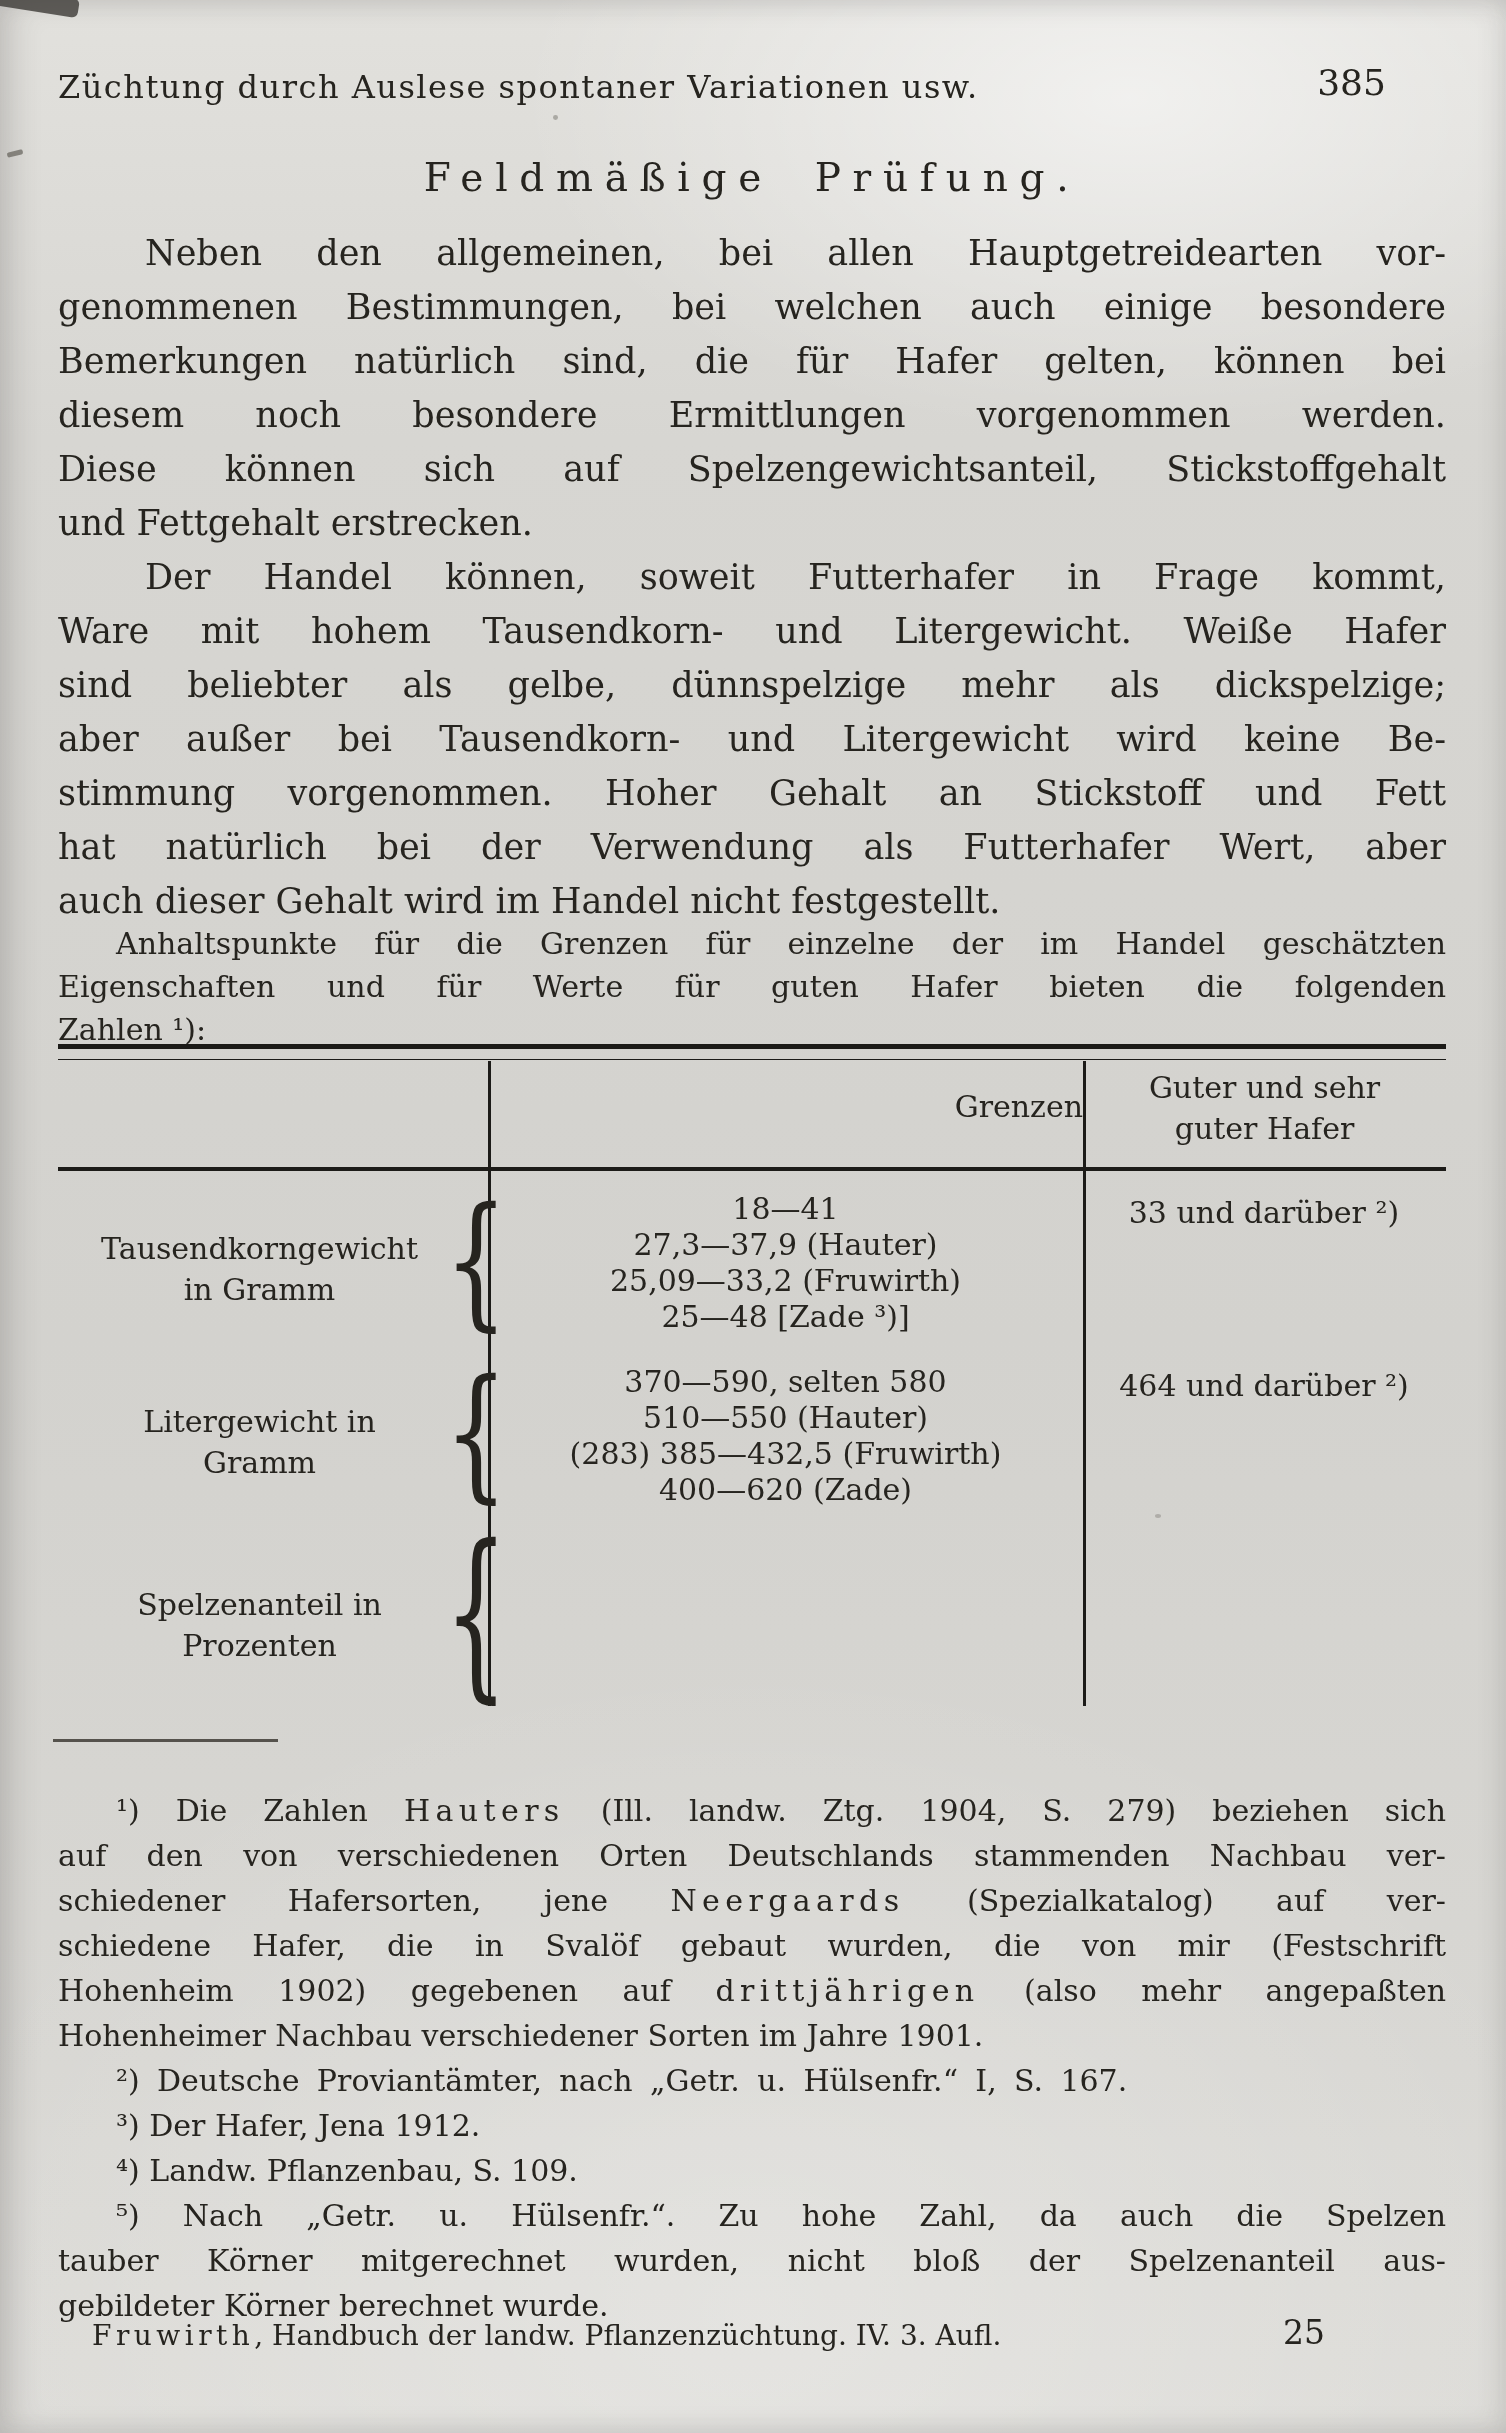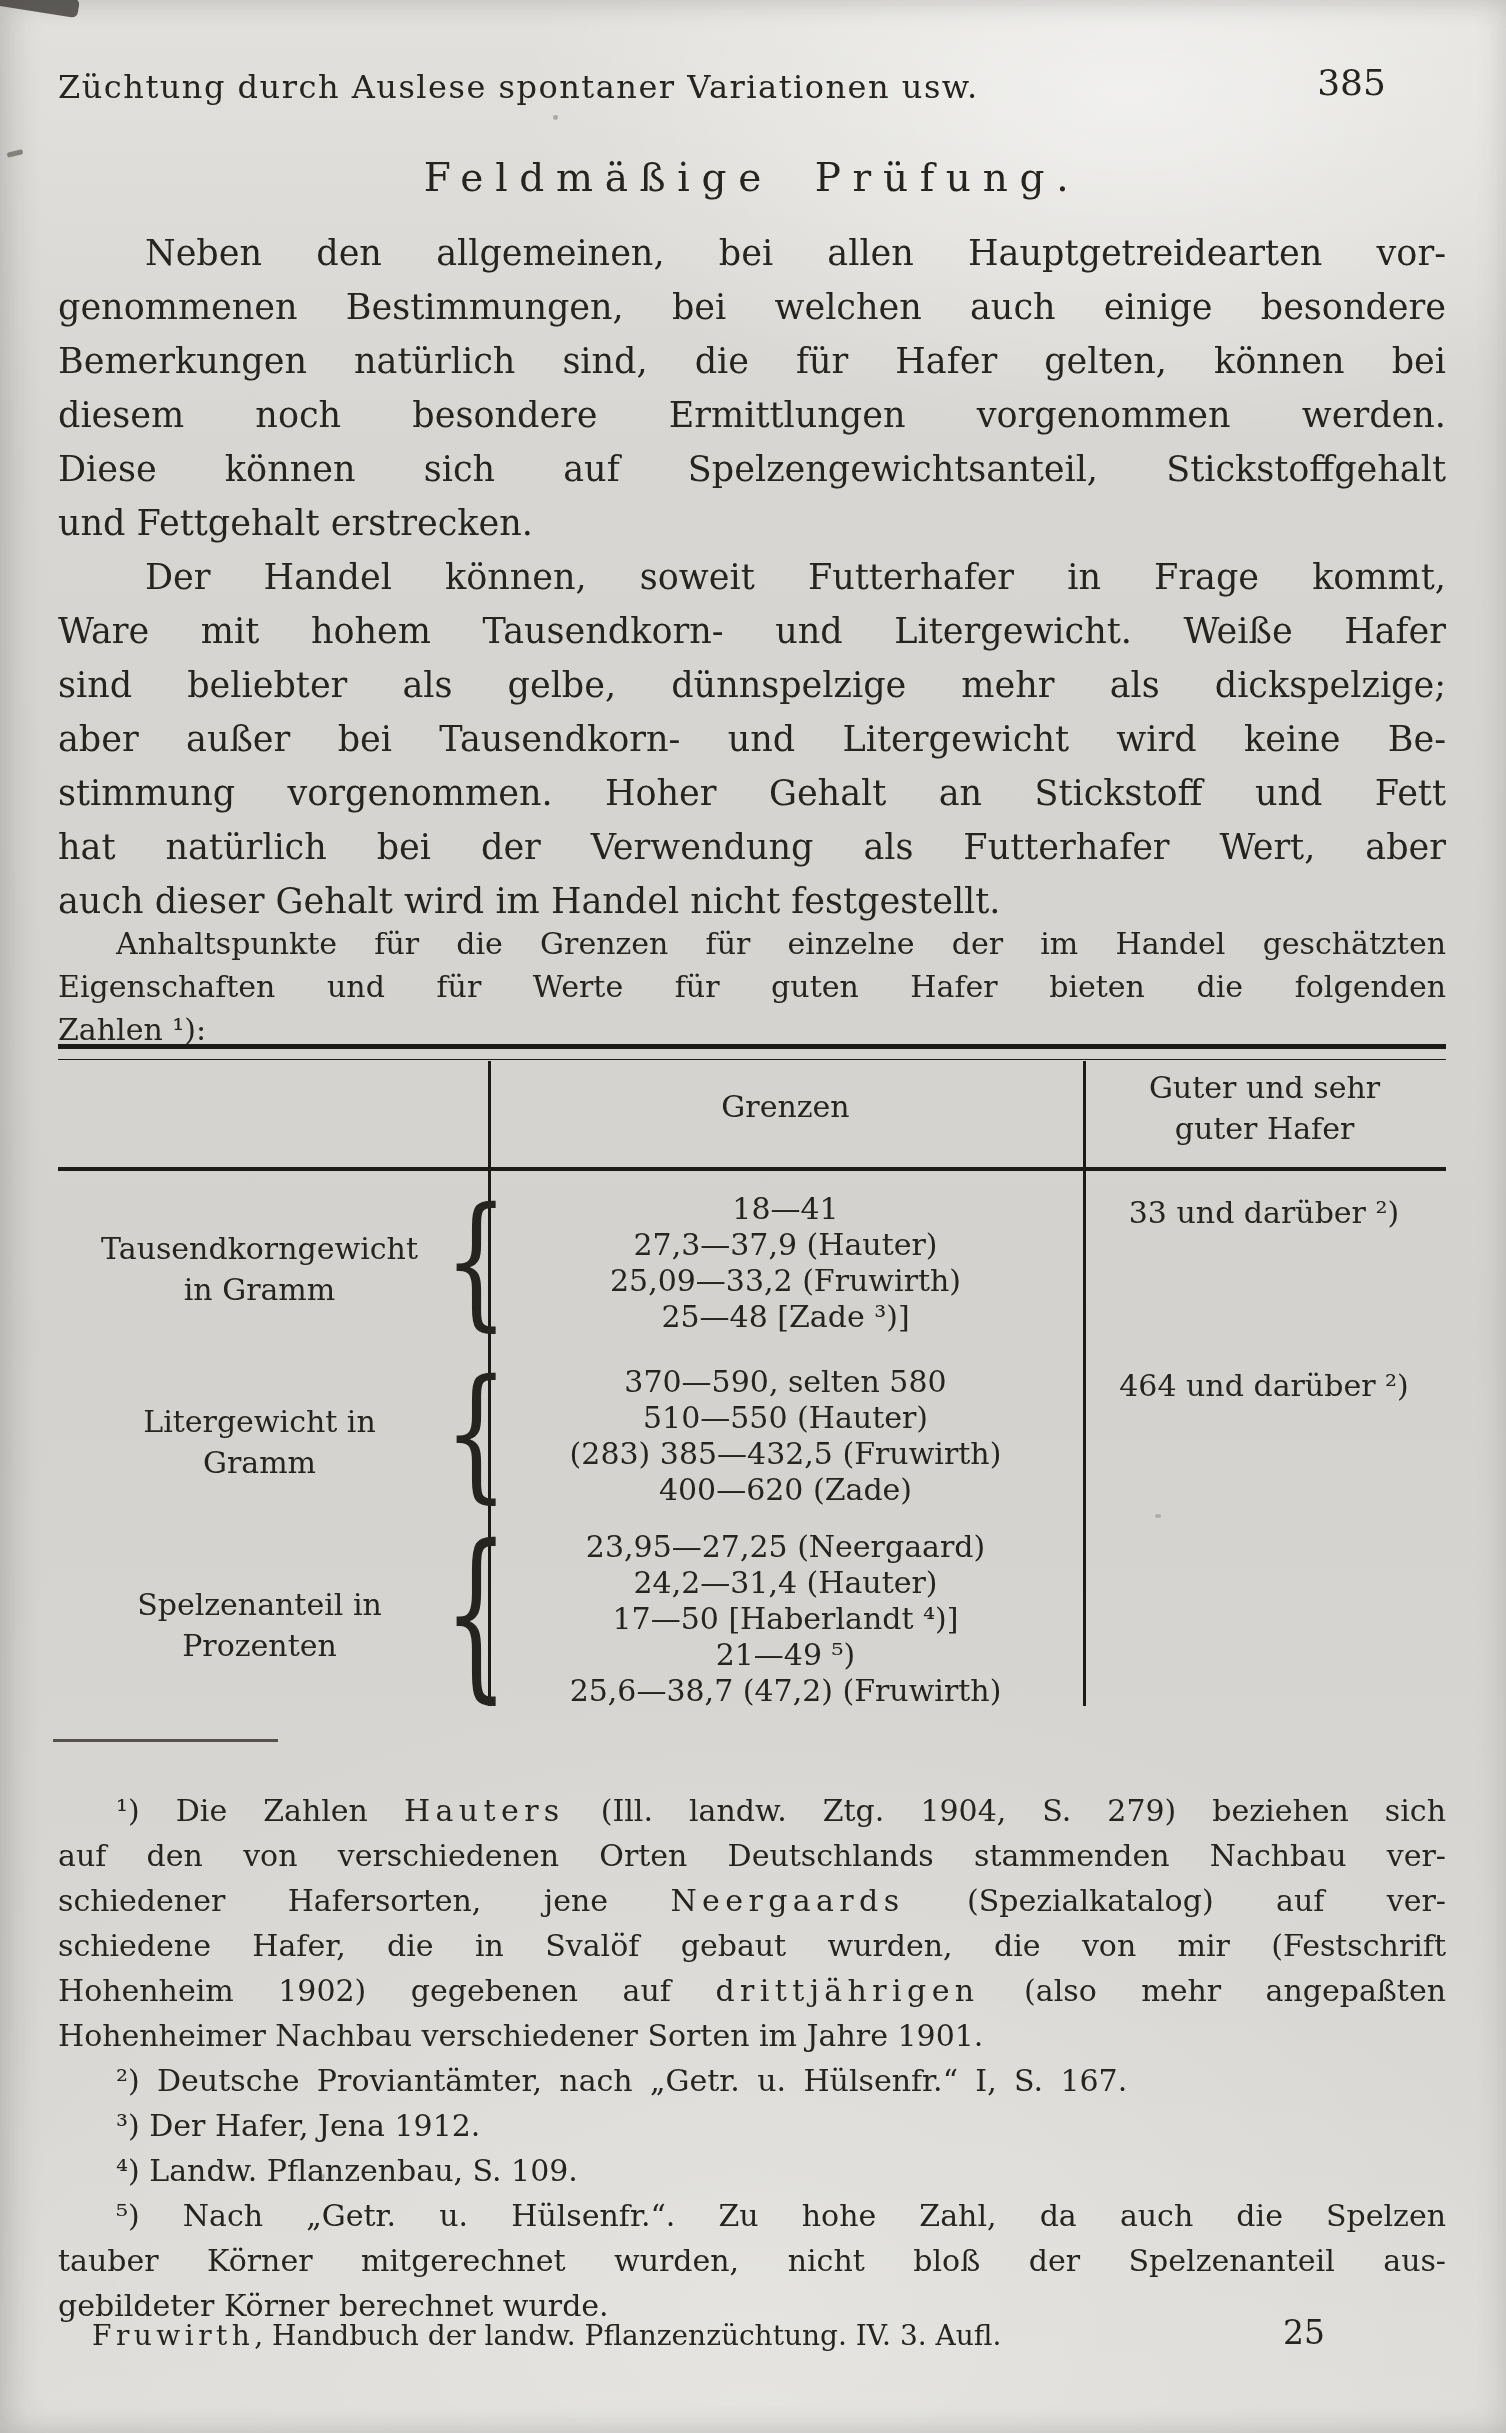--- a/index.html
+++ b/index.html
@@ -39,21 +39,21 @@
 
   
   .table-area{position:absolute;left:58px;top:1044px;width:1388px;height:679px;font-size:30px;}
   .rule{position:absolute;background:#1c1b18;}
   .r-top{left:0;top:0;width:1388px;height:4.9px;}
   .r-top2{left:0;top:14.6px;width:1388px;height:1.9px;}
   .r-head{left:0;top:123px;width:1388px;height:3.9px;}
   .vline{position:absolute;width:2.9px;background:#1c1b18;top:16.5px;height:645px;}
   .v1{left:430px;} .v2{left:1025px;}
   .cell{position:absolute;text-align:center;}
-  .h-grenzen{left:430px;top:45px;width:595px;}
+  .h-grenzen{left:430px;top:45px;width:595px;text-align:right;}
   .h-guter{left:1025px;top:23px;width:363px;line-height:41px;}
   .lab{left:0;width:403px;line-height:41px;}
   .l1{top:184px;} .l2{top:357px;} .l3{top:540px;}
   .grz{left:430px;width:595px;line-height:36px;}
   .g1{top:147px;} .g2{top:320px;} .g3{top:485px;}
   .gut{left:1034px;width:344px;line-height:36px;}
   .gu1{top:151px;} .gu2{top:324px;}
   .brace{position:absolute;left:386px;width:47px;text-align:center;font-weight:400;}
   .b1{top:144px;height:147px;font-size:101px;line-height:146px;transform:scaleY(1.42);}
   .b2{top:316px;height:147px;font-size:101px;line-height:146px;transform:scaleY(1.42);}
@@ -142,27 +142,20 @@
         <div>(283) 385—432,5 (Fruwirth)</div>
         <div>400—620 (Zade)</div>
       </div>
     <div class="cell gut gu2">464 und darüber ²)</div>
 
     <div class="cell lab l3">
         <div>Spelzenanteil in</div>
         <div>Prozenten</div>
       </div>
     <div class="brace b3">{</div>
-    <div class="cell grz g3">
-        <div>23,95—27,25 (Neergaard)</div>
-        <div>24,2—31,4 (Hauter)</div>
-        <div>17—50 [Haberlandt ⁴)]</div>
-        <div>21—49 ⁵)</div>
-        <div>25,6—38,7 (47,2) (Fruwirth)</div>
-      </div>
   </div>
 
   <div class="fn-sep"></div>
 
   <div class="footnotes">
       <div class="tl just" style="text-indent: 58px;"><span>¹) Die Zahlen </span><span class="sperr">Hauters</span><span> (Ill. landw. Ztg. 1904, S. 279) beziehen sich</span></div>
       <div class="tl just"><span>auf den von verschiedenen Orten Deutschlands stammenden Nachbau ver-</span></div>
       <div class="tl just"><span>schiedener Hafersorten, jene </span><span class="sperr">Neergaards</span><span> (Spezialkatalog) auf ver-</span></div>
       <div class="tl just"><span>schiedene Hafer, die in Svalöf gebaut wurden, die von mir (Festschrift</span></div>
       <div class="tl just"><span>Hohenheim 1902) gegebenen auf </span><span class="sperr">drittjährigen</span><span> (also mehr angepaßten</span></div>

